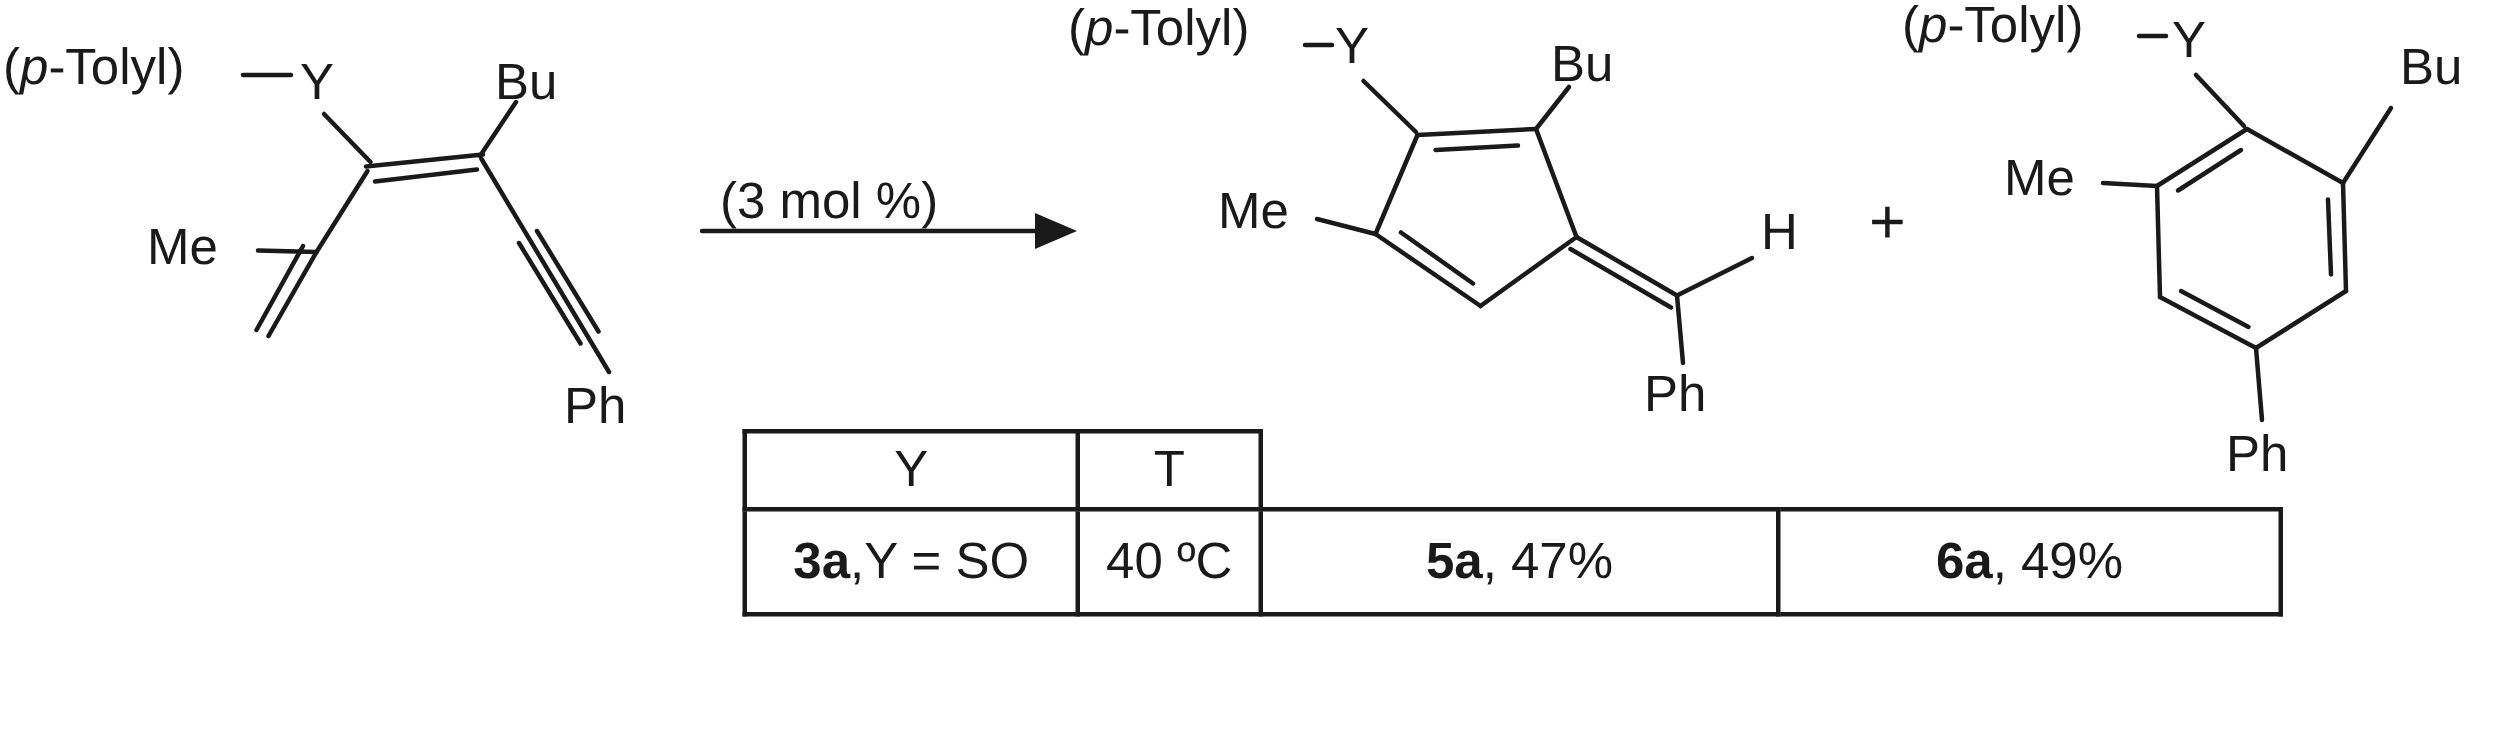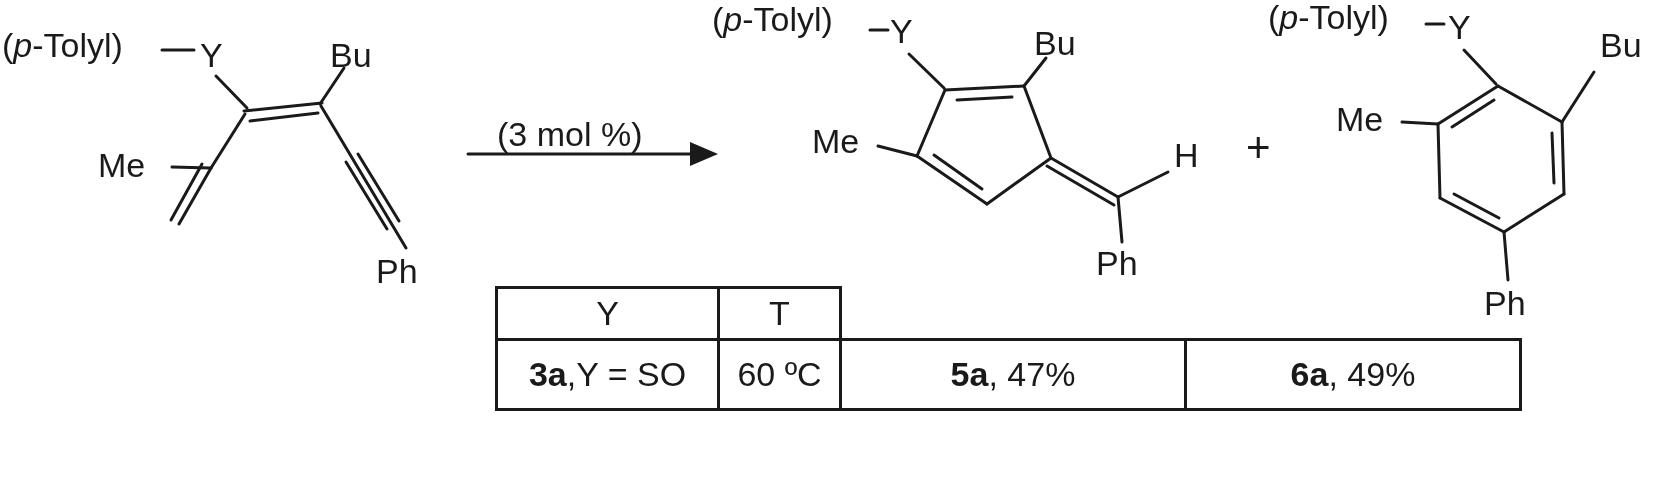--- a/index.html
+++ b/index.html
@@ -92,21 +92,21 @@
       <line x1="1504" y1="232" x2="1508" y2="280"></line>
     </g>
   </svg>
 
   <div class="lbl" style="left:2px; top:28px;"><span>(</span><span class="it">p</span><span>-Tolyl)</span></div>
   <div class="lbl" style="left:200px; top:38px;">Y</div>
   <div class="lbl" style="left:330px; top:38px;">Bu</div>
   <div class="lbl" style="left:98px; top:148px;">Me</div>
   <div class="lbl" style="left:376px; top:254px;">Ph</div>
 
-  <div class="lbl" style="left:497px; top:117px;">(3 mol %)</div>
+  <div class="lbl" style="left:480px; top:117px;">(3 mol %)</div>
 
   <div class="lbl" style="left:712px; top:2px;"><span>(</span><span class="it">p</span><span>-Tolyl)</span></div>
   <div class="lbl" style="left:890px; top:14px;">Y</div>
   <div class="lbl" style="left:1034px; top:26px;">Bu</div>
   <div class="lbl" style="left:812px; top:124px;">Me</div>
   <div class="lbl" style="left:1174px; top:138px;">H</div>
   <div class="lbl" style="left:1096px; top:246px;">Ph</div>
 
   <div class="lbl plus" style="left:1246px; top:126px;">+</div>
 
@@ -125,20 +125,20 @@
     </colgroup>
     <tbody>
       <tr class="hdr">
         <td>Y</td>
         <td>T</td>
         <td class="nb"></td>
         <td class="nb"></td>
       </tr>
       <tr class="datarow">
         <td><span class="bold">3a</span><span>,Y = SO</span><sub></sub></td>
-        <td>60 ºC</td>
+        <td>40 ºC</td>
         <td><span class="bold">5a</span><span>, 47%</span></td>
         <td><span class="bold">6a</span><span>, 49%</span></td>
       </tr>
     </tbody>
   </table>
 
 </div>
 
 </body></html>

